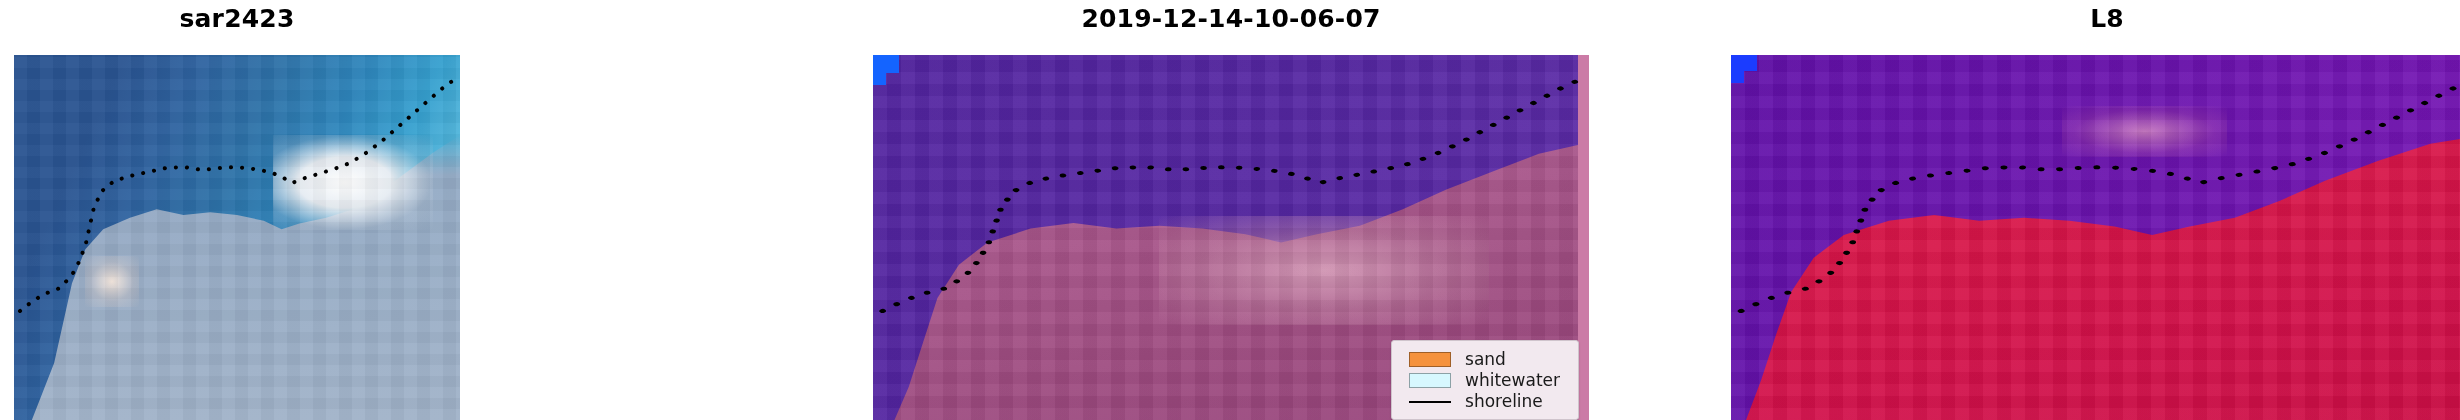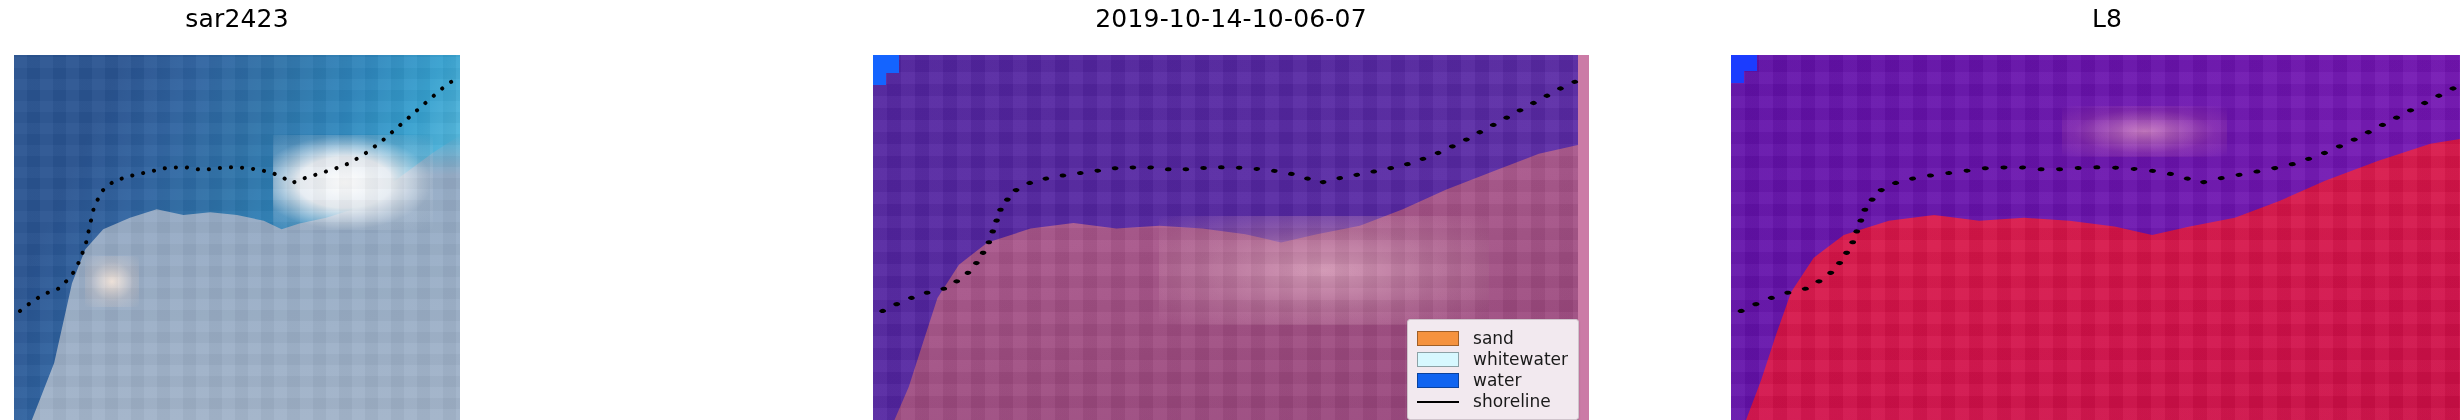--- a/index.html
+++ b/index.html
@@ -25,21 +25,21 @@
     position: absolute;
     overflow: hidden;
   }
 
   .panel-title {
     position: absolute;
     top: 4px;
     width: 100%;
     text-align: center;
     font-size: 25px;
-    font-weight: normal;
+    font-weight: bold;
     color: #000000;
     letter-spacing: 0.2px;
     line-height: 30px;
     white-space: nowrap;
   }
 
   .axes {
     position: absolute;
     top: 55px;
     bottom: 0;
@@ -254,21 +254,21 @@
     border: 1px solid #cfc4cc;
     border-radius: 3px;
     padding: 7px 10px 7px 9px;
     box-shadow: 0 1px 2px rgba(0,0,0,0.18);
     z-index: 20;
   }
   .legend-row {
     display: flex;
     align-items: center;
     height: 20px;
-    margin: 1px 0;
+    margin: 1px 8px;
     white-space: nowrap;
   }
   .legend-swatch {
     width: 42px;
     height: 15px;
     margin-right: 14px;
     flex: 0 0 auto;
     border: 1px solid rgba(0,0,0,0.35);
     box-sizing: border-box;
   }
@@ -309,21 +309,21 @@
         <div class="sar-bright2"></div>
         <div class="sar-speck"></div>
       </div>
       <svg class="shoreline-svg" viewBox="0 0 446 365" preserveAspectRatio="none">
         <path class="shoreline-path" d="M 6,256 L 20,245 L 33,238 L 46,233 L 58,220 L 66,205 L 72,188 L 76,170 L 80,152 L 88,136 L 100,126 L 116,121 L 134,117 L 152,113 L 170,112 L 188,115 L 206,113 L 222,112 L 240,114 L 256,117 L 268,122 L 278,128 L 288,124 L 304,119 L 320,114 L 336,108 L 352,98 L 368,86 L 384,72 L 400,58 L 416,44 L 430,32 L 444,22"></path>
       </svg>
     </div>
   </div>
 
   <div class="panel" style="left:873px; top:0px; width:716px; height:420px;">
-    <div class="panel-title">2019-10-14-10-06-07</div>
+    <div class="panel-title">2019-12-14-10-06-07</div>
     <div class="axes">
       <div class="raster">
         <div class="cls2-sea"></div>
         <div class="cls2-land"></div>
         <div class="cls2-lightland"></div>
         <div class="pixelate"></div>
         <div class="cls2-buffer"></div>
         <div class="cls2-water-chip"></div>
         <div class="cls2-water-chip2"></div>
       </div>
@@ -333,24 +333,20 @@
     </div>
 
     <div class="legend" style="right:10px; bottom:0px;">
       <div class="legend-row">
         <span class="legend-swatch" style="background:#f5923e;"></span>
         <span class="legend-label">sand</span>
       </div>
       <div class="legend-row">
         <span class="legend-swatch" style="background:#d7f8ff;"></span>
         <span class="legend-label">whitewater</span>
-      </div>
-      <div class="legend-row">
-        <span class="legend-swatch" style="background:#1064f0;"></span>
-        <span class="legend-label">water</span>
       </div>
       <div class="legend-row">
         <span class="legend-line"></span>
         <span class="legend-label">shoreline</span>
       </div>
     </div>
   </div>
 
   <div class="panel" style="left:1731px; top:0px; width:752px; height:420px;">
     <div class="panel-title">L8</div>

